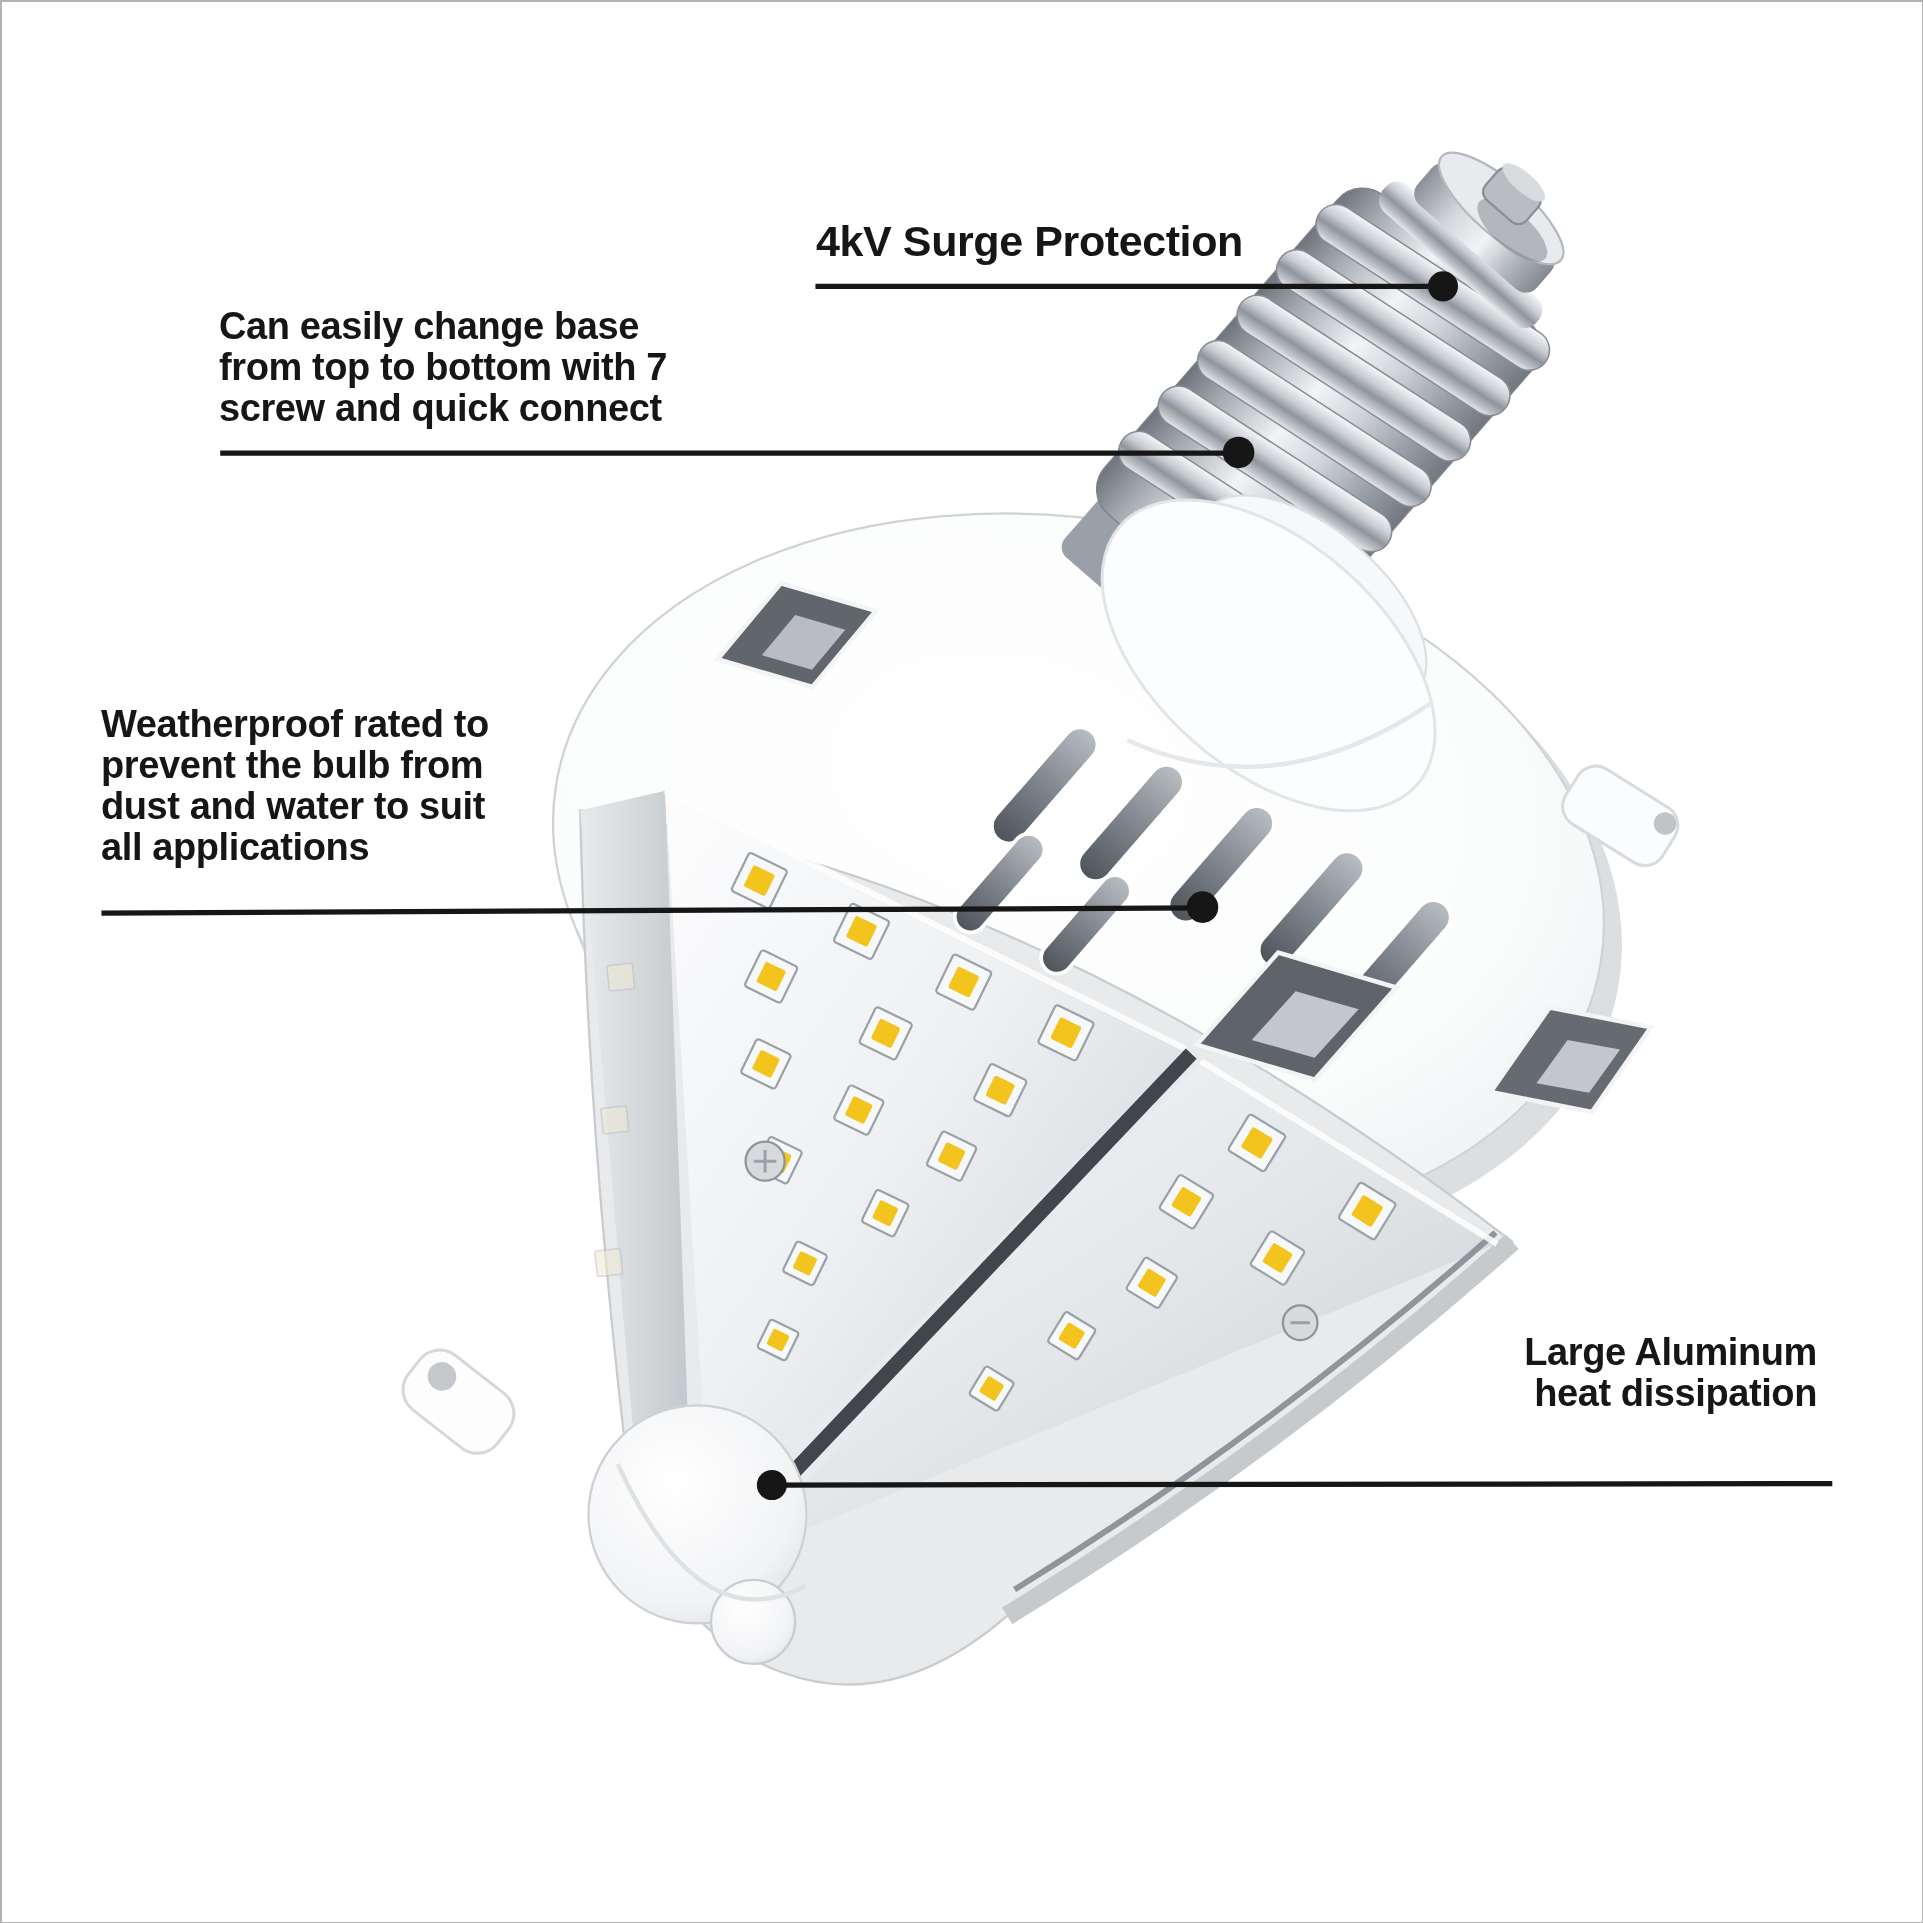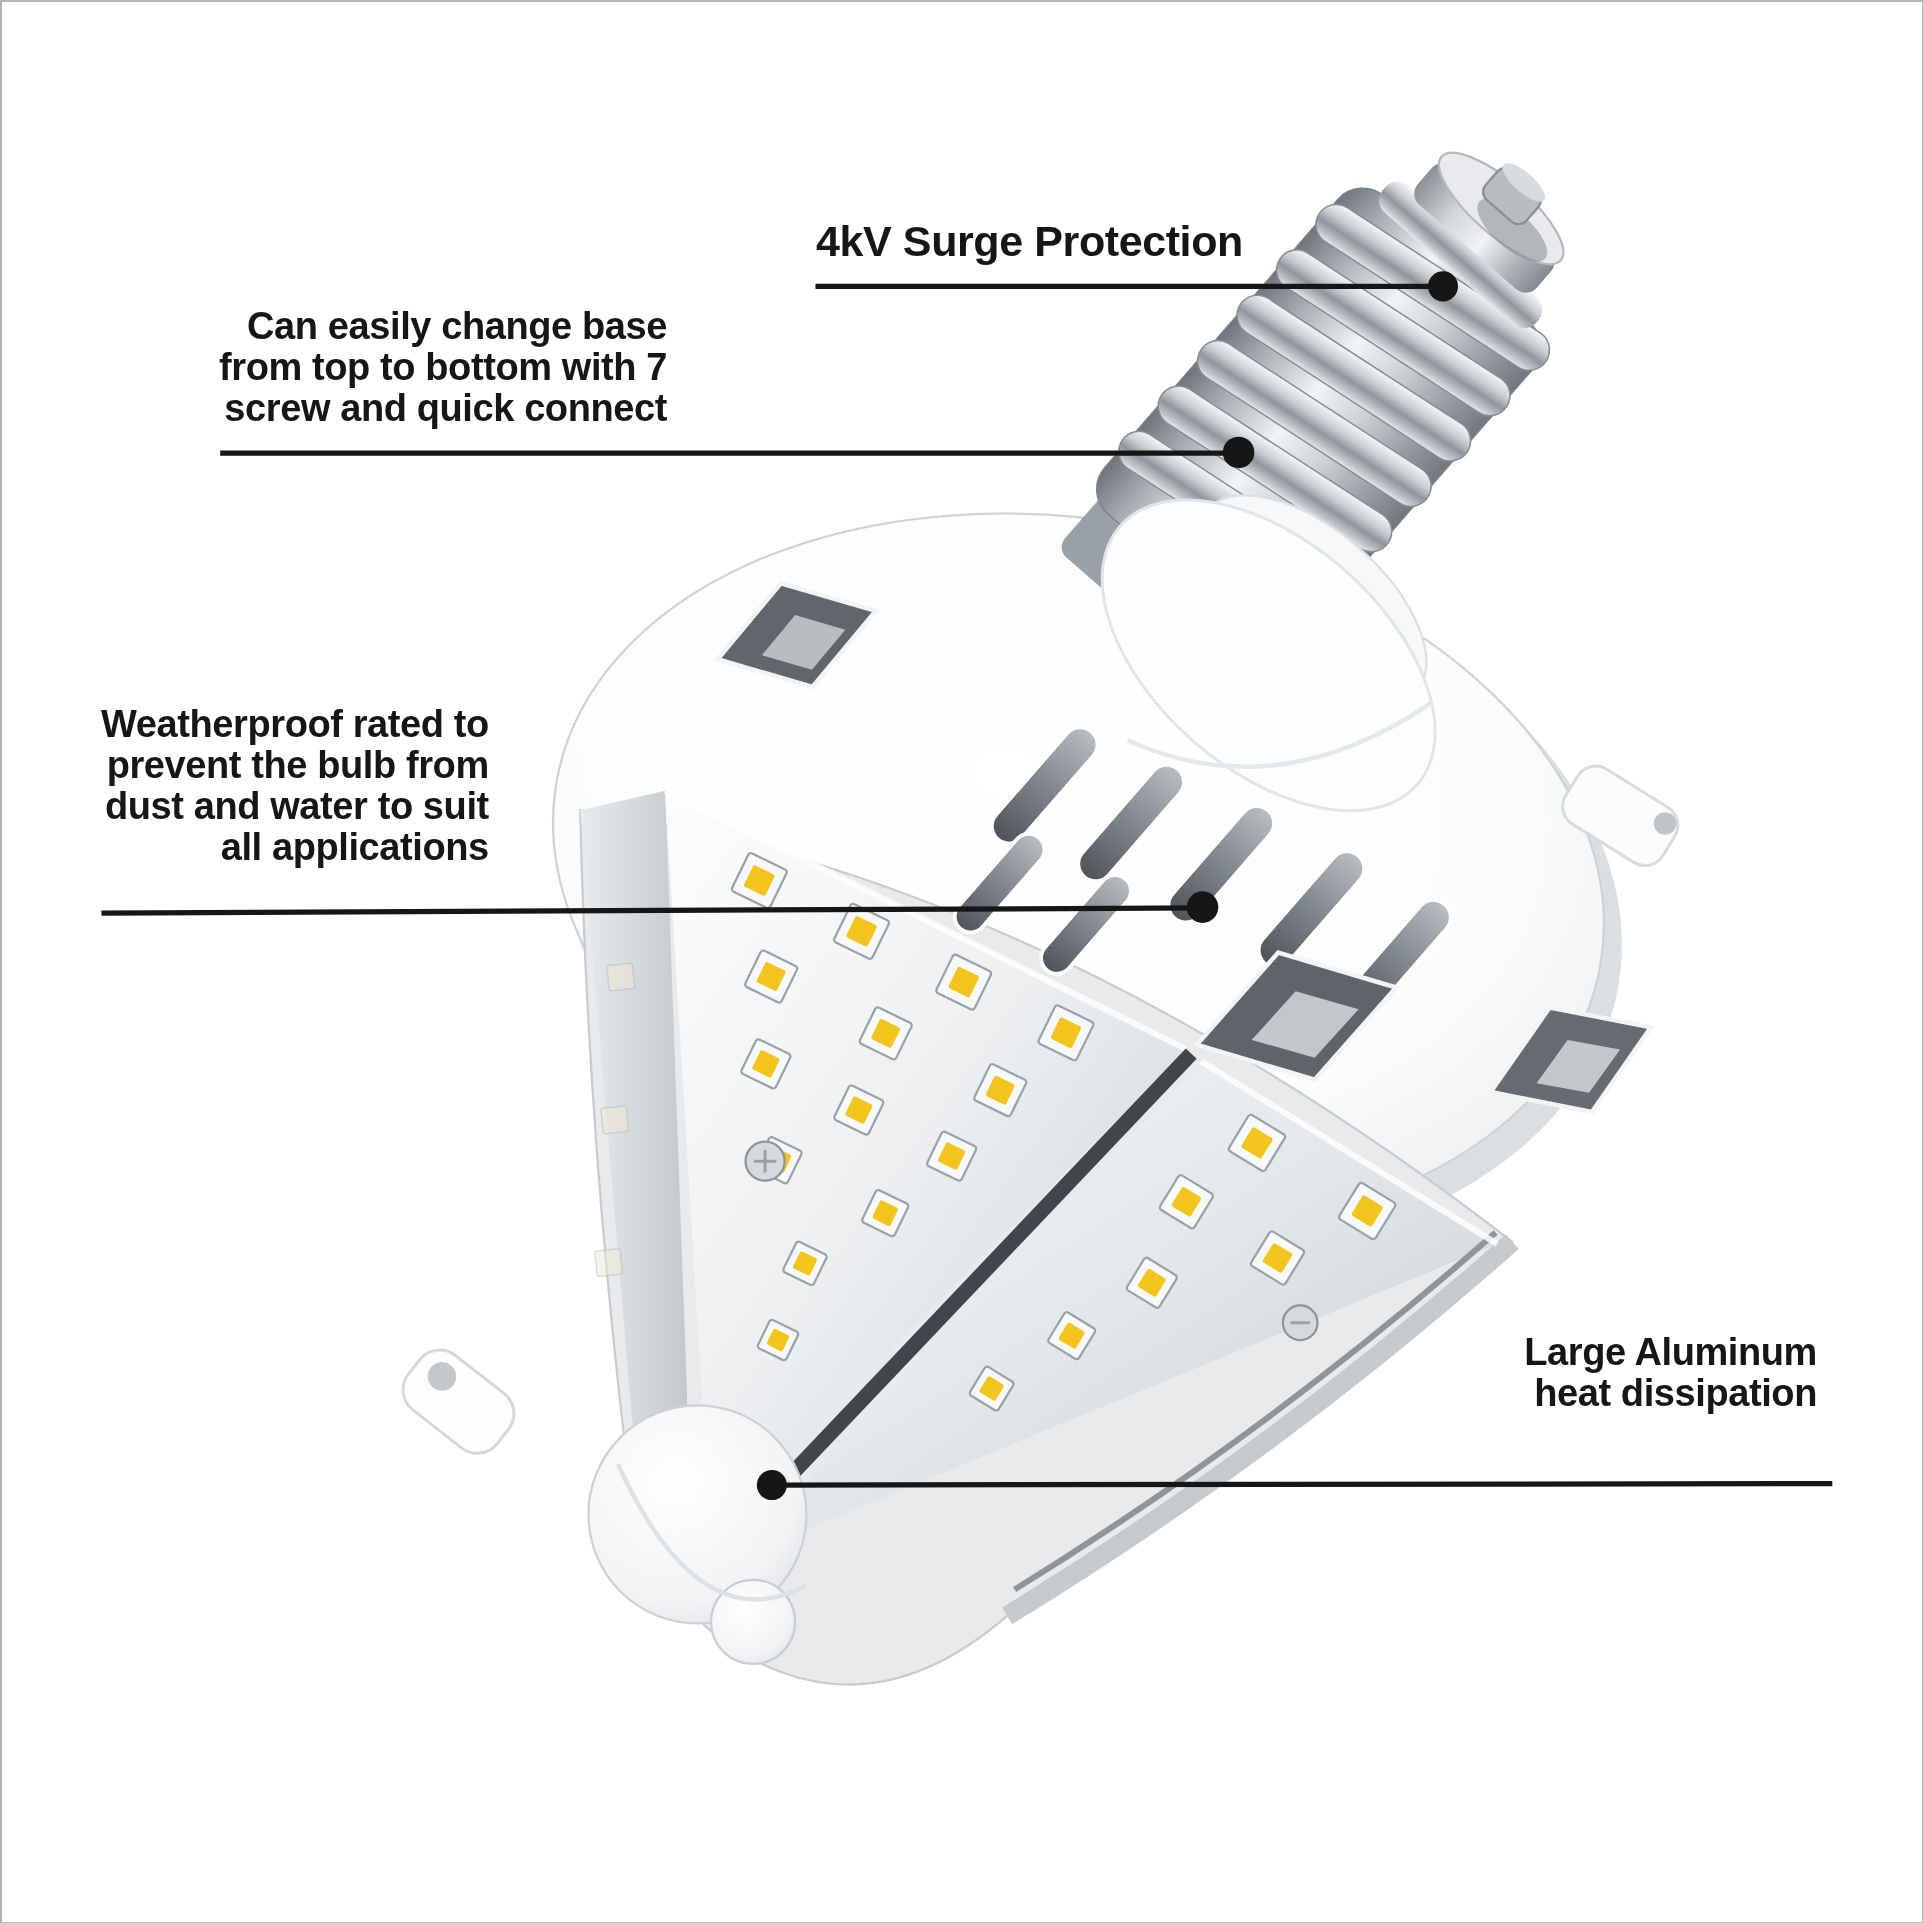--- a/index.html
+++ b/index.html
@@ -13,22 +13,22 @@
     pointer-events:none;z-index:50;
   }
   .stage{position:absolute;inset:0;padding-left:31px;}
   svg.art{position:absolute;left:0;top:0;width:1924px;height:1924px;}
   .ann{
     position:absolute;color:#161616;font-weight:700;z-index:40;
     letter-spacing:-0.4px;white-space:nowrap;
   }
   .ann .ln{display:block;}
   .t-title{font-size:43px;line-height:45px;}
-  .t-body{font-size:38px;line-height:41px;text-align:right;}
-  .t-right{}
+  .t-body{font-size:38px;line-height:41px;}
+  .t-right{text-align:right;}
 </style>
 </head>
 <body>
 
 <div class="stage">
 
   <svg class="art" viewBox="0 0 2560 2560">
     <defs>
       <linearGradient id="bodyGrad" x1="0" y1="0" x2="1" y2="0">
         <stop offset="0" stop-color="#6f747c"></stop>

